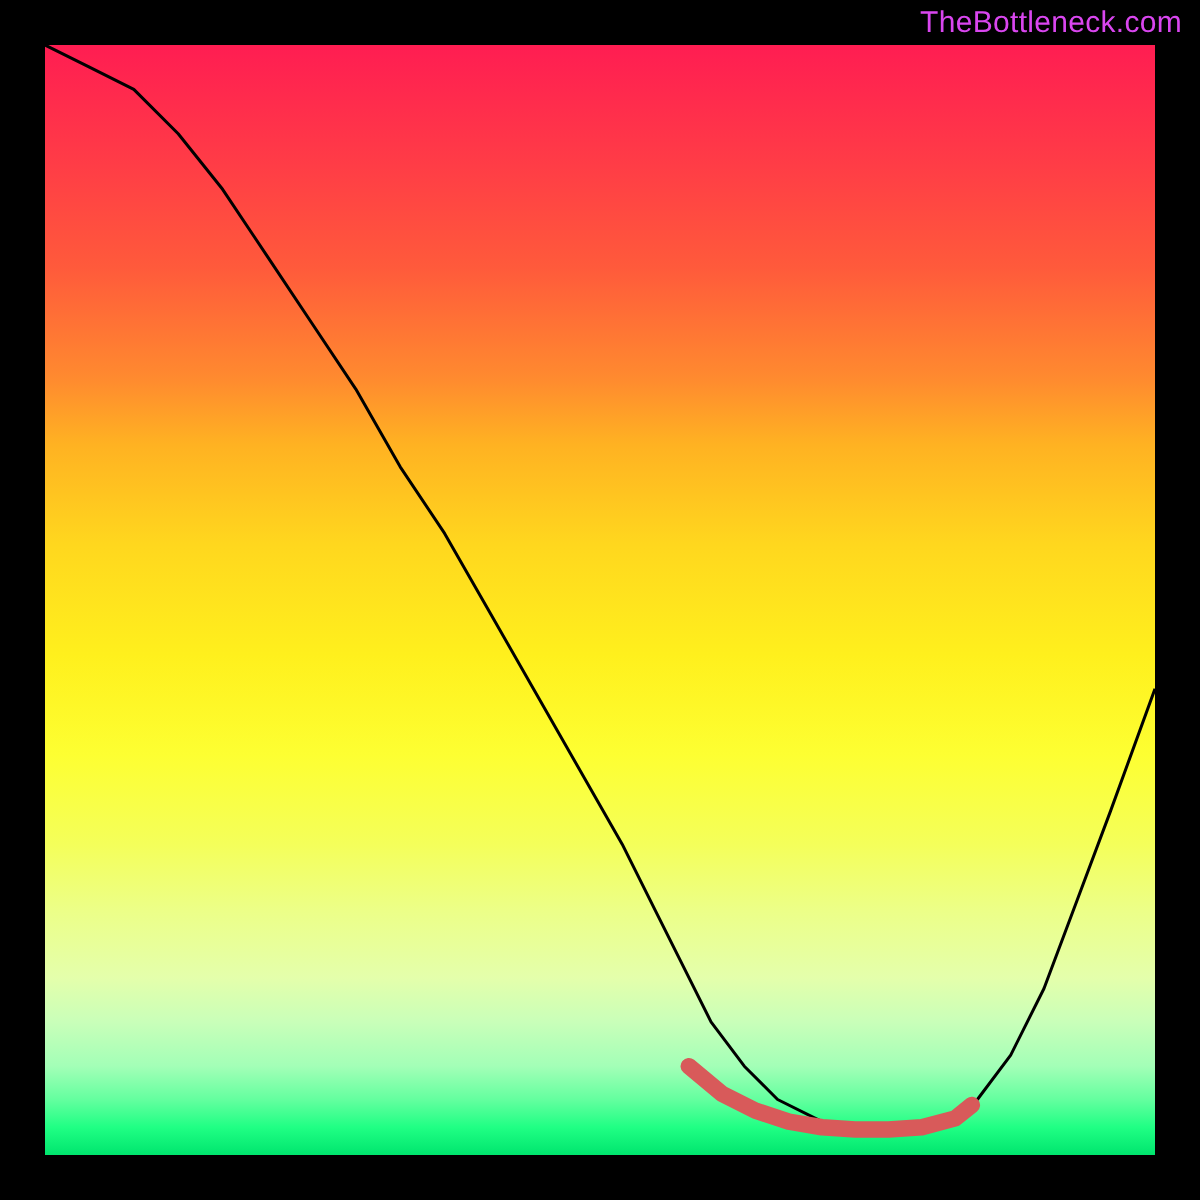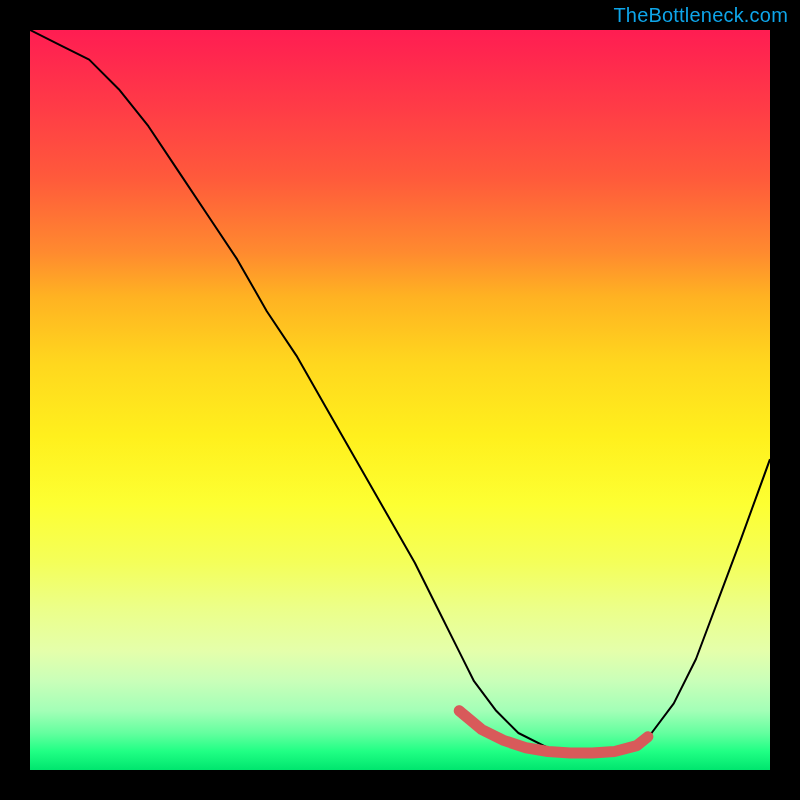--- a/index.html
+++ b/index.html
@@ -14,21 +14,21 @@
   .frame {
     position: relative;
     width: 800px;
     height: 800px;
     background: #000;
   }
   .watermark {
     position: absolute;
     top: 4px;
     right: 12px;
-    color: #0ea5e9;
+    color: #d946ef;
     font-size: 20px;
     font-weight: 500;
     letter-spacing: 0.2px;
     z-index: 10;
   }
   .plot-area {
     position: absolute;
     left: 30px;
     top: 30px;
     width: 740px;

